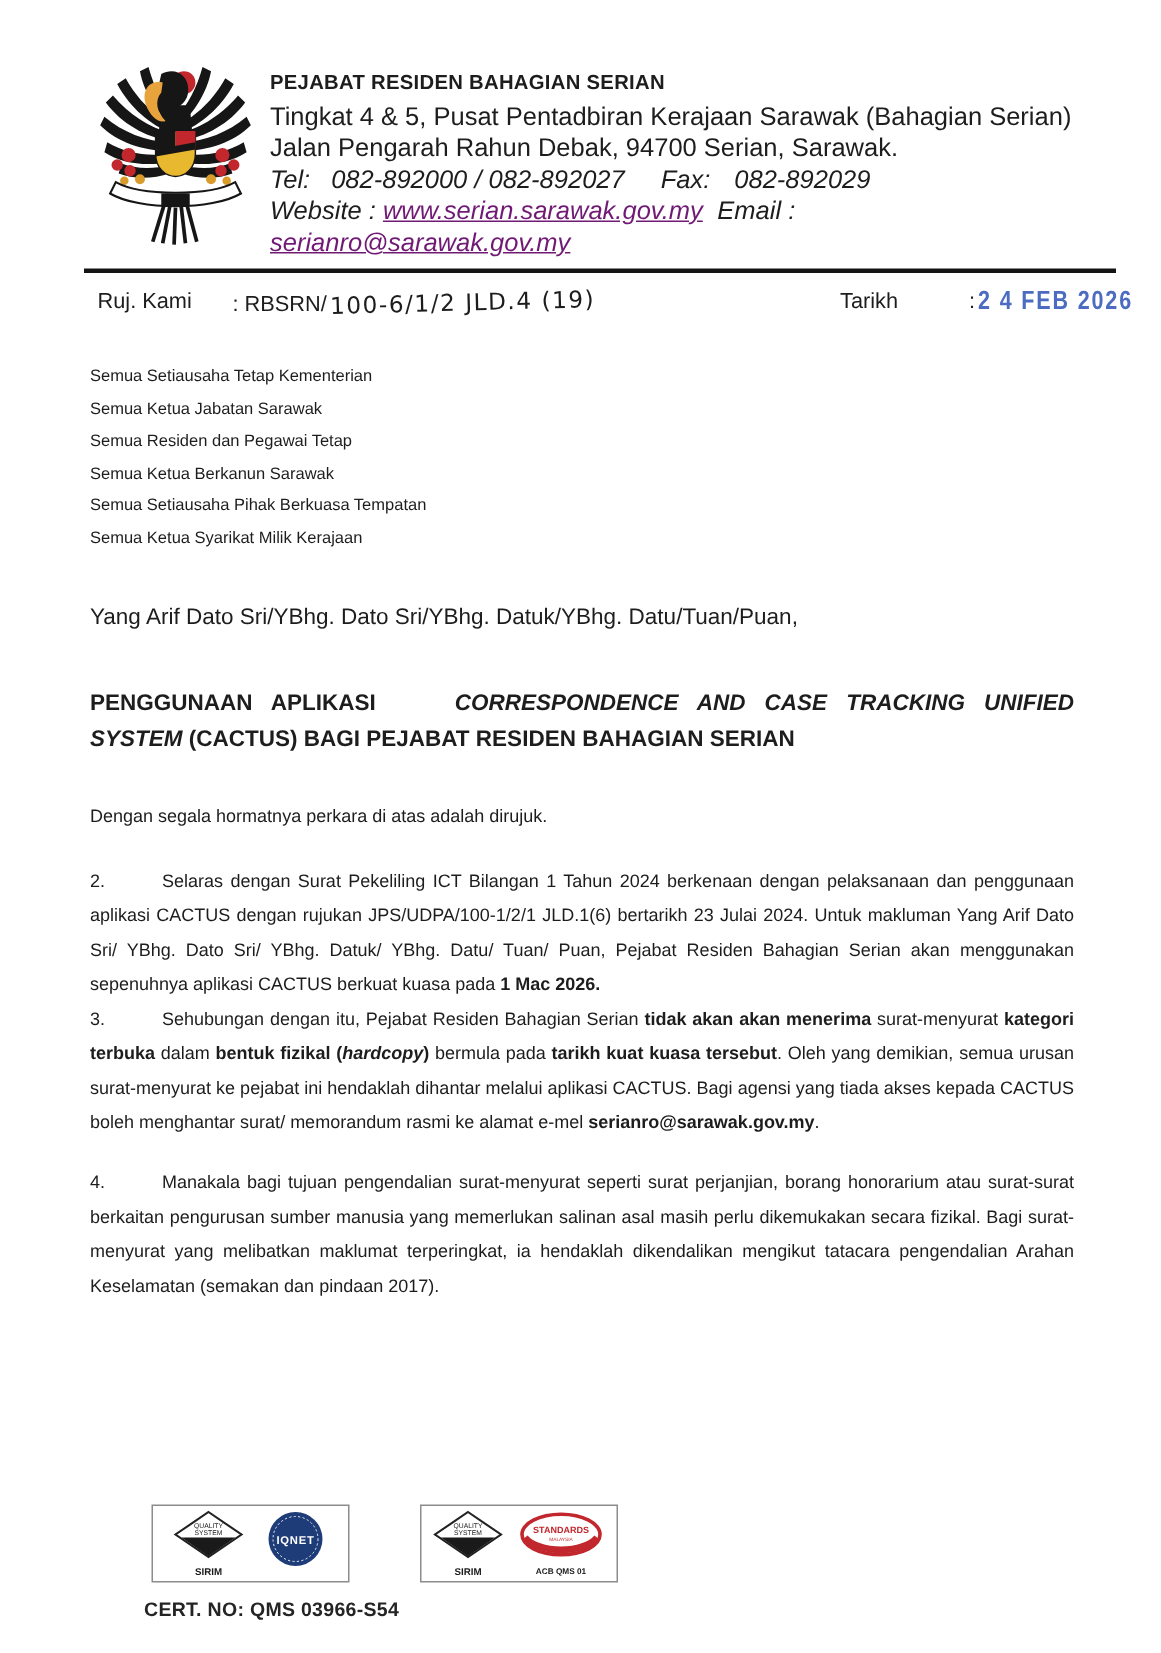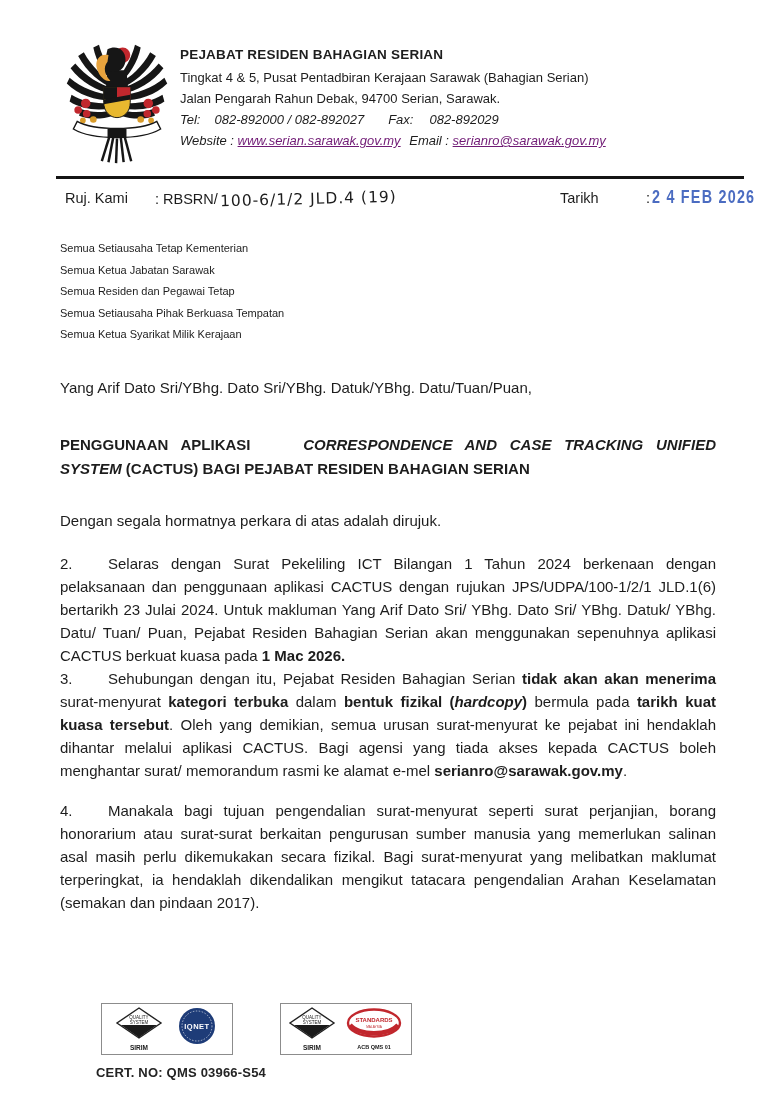--- a/index.html
+++ b/index.html
@@ -7,21 +7,21 @@
     position:relative; width:774px; height:1102px; background:#ffffff;
     font-family:"Liberation Sans", sans-serif; color:#1d1d1d; overflow:hidden;
   }
   .content { padding:38px 58px 0 60px; }
 
   
   .letterhead { display:flex; align-items:flex-start; }
   .crest { width:114px; margin-right:6px; flex:0 0 auto; }
   .lh-text { padding-top:9px; }
   .org  { font-size:13.5px; font-weight:bold; letter-spacing:0.2px; margin-bottom:5px; }
-  .addr { font-size:13px; line-height:21px; }
+  .addr { font-size:17px; line-height:21px; }
   .it   { font-style:italic; }
   .telv { margin-left:14px; }
   .faxl { margin-left:24px; }
   .faxv { margin-left:16px; }
   .link { text-decoration:underline; color:#701a75; cursor:pointer; }
   .eml  { margin-left:5px; }
 
   .rule { margin-left:-4px; width:688px; border-top:3.5px solid #141414; margin-top:7px; }
 
   
@@ -33,21 +33,21 @@
   .date-label { position:absolute; left:500px; top:2px; }
   .date-colon { position:absolute; left:586px; top:2px; }
   .stamp { position:absolute; left:592px; top:-1px; font-size:17.5px; font-weight:600;
            letter-spacing:1.5px; white-space:nowrap; transform:scaleX(0.82);
            transform-origin:left center; }
 
   
   .recipients { margin-top:24px; font-size:11px; line-height:21.5px; }
   .salutation { margin-top:33px; font-size:15px; }
   .subject { margin-top:37px; font-size:15px; line-height:24px; text-align:justify; font-weight:bold; }
-  .para { margin:0; font-size:15px; line-height:23px; text-align:justify; }
+  .para { margin:0; font-size:12px; line-height:23px; text-align:justify; }
   .p1 { margin-top:28px; }
   .p2 { margin-top:20px; }
   .p3 { }
   .p4 { margin-top:17px; }
   .pnum { display:inline-block; width:48px; }
 
   
   .footer { position:absolute; left:64px; top:1003px; }
   .badges { display:flex; gap:10px; }
   .badge-box { width:130px; height:50px; background:#fff; border:1px solid #8c8c8c;
@@ -138,20 +138,21 @@
       <span class="ref-value"><span>: RBSRN/</span><span class="hand">100-6/1/2 JLD.4 (19)</span></span>
       <span class="date-label">Tarikh</span>
       <span class="date-colon">:</span>
       <span class="stamp" style="color: rgb(75, 108, 193);">2 4 FEB 2026</span>
     </div>
 
     <div class="recipients">
       <div class="rcpt">Semua Setiausaha Tetap Kementerian</div>
       <div class="rcpt">Semua Ketua Jabatan Sarawak</div>
       <div class="rcpt">Semua Residen dan Pegawai Tetap</div>
+      <div class="rcpt">Semua Ketua Berkanun Sarawak</div>
       <div class="rcpt">Semua Setiausaha Pihak Berkuasa Tempatan</div>
       <div class="rcpt">Semua Ketua Syarikat Milik Kerajaan</div>
     </div>
 
     <div class="salutation">Yang Arif Dato Sri/YBhg. Dato Sri/YBhg. Datuk/YBhg. Datu/Tuan/Puan,</div>
 
     <div class="subject"><span style="font-weight: bold;">PENGGUNAAN APLIKASI </span><span style="font-weight: bold; font-style: italic; margin-left: 40px;">CORRESPONDENCE AND CASE TRACKING UNIFIED SYSTEM</span><span style="font-weight: bold;"> (CACTUS) BAGI PEJABAT RESIDEN BAHAGIAN SERIAN</span></div>
 
     <p class="para p1"><span>Dengan segala hormatnya perkara di atas adalah dirujuk.</span></p>
     <p class="para p2"><span class="pnum">2.</span><span>Selaras dengan Surat Pekeliling ICT Bilangan 1 Tahun 2024 berkenaan dengan pelaksanaan dan penggunaan aplikasi CACTUS dengan rujukan JPS/UDPA/100-1/2/1 JLD.1(6) bertarikh 23 Julai 2024. Untuk makluman Yang Arif Dato Sri/ YBhg. Dato Sri/ YBhg. Datuk/ YBhg. Datu/ Tuan/ Puan, Pejabat Residen Bahagian Serian akan menggunakan sepenuhnya aplikasi CACTUS berkuat kuasa pada </span><span style="font-weight: bold;">1 Mac 2026.</span></p>

